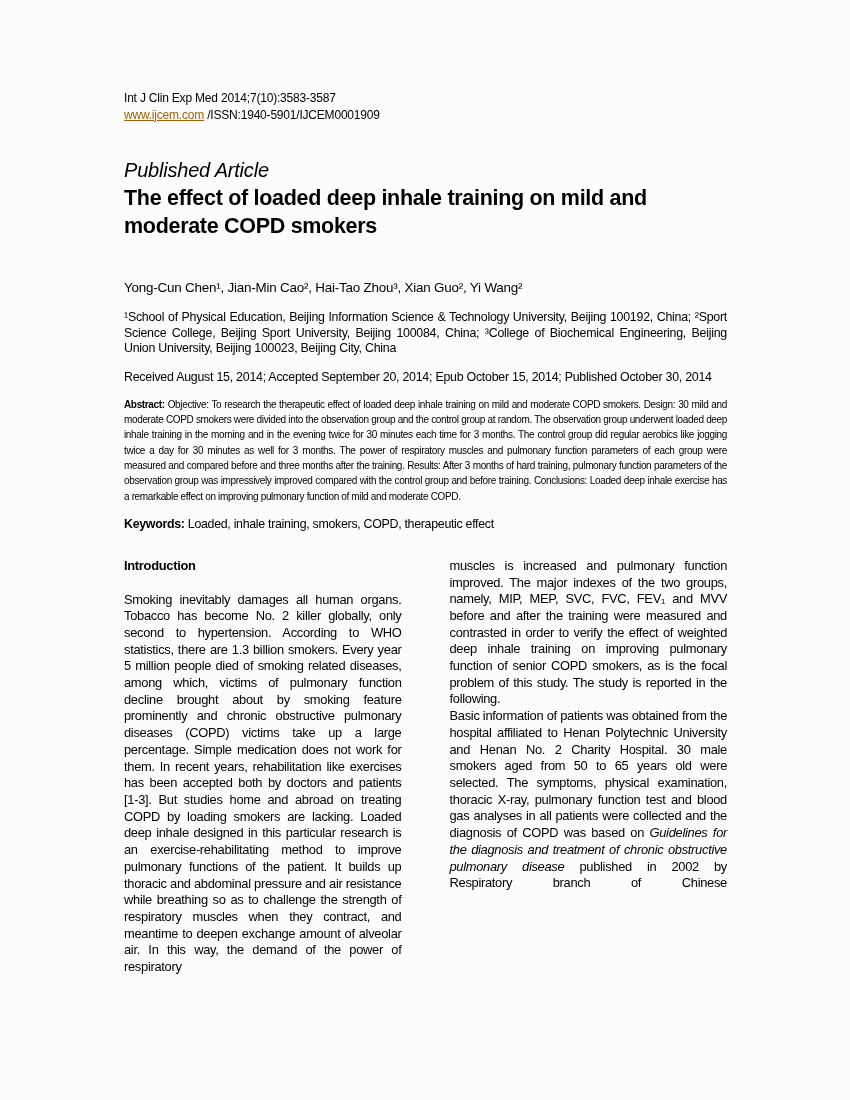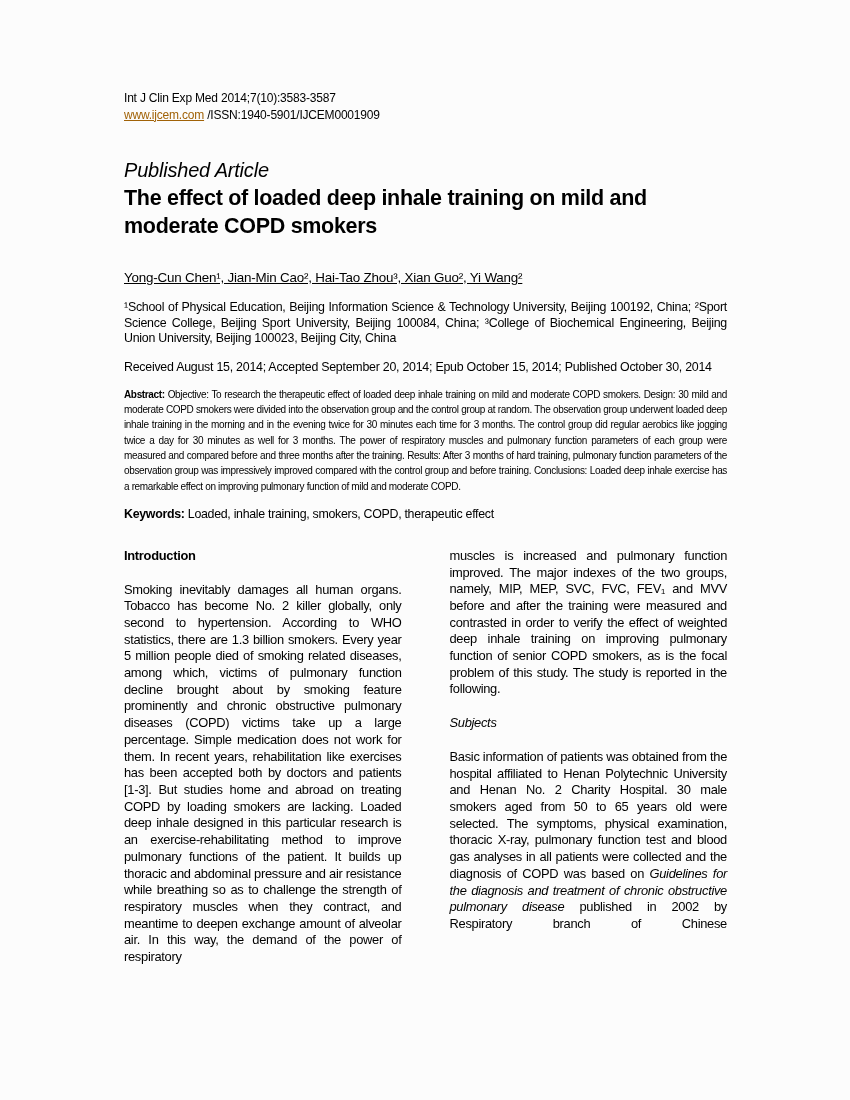--- a/index.html
+++ b/index.html
@@ -24,21 +24,21 @@
     letter-spacing: -0.2px;
   }
   h1.article-title {
     margin: 3px 0 0 0;
     font-size: 21.5px;
     line-height: 27.5px;
     font-weight: 700;
     letter-spacing: -0.3px;
   }
 
-  .authors { margin-top: 30px; font-size: 13.4px; letter-spacing: -0.2px; text-decoration: underline; }
+  .authors { margin-top: 40px; font-size: 13.4px; letter-spacing: -0.2px; }
   .affiliations {
     margin-top: 15px;
     font-size: 12.4px;
     line-height: 15.6px;
     text-align: justify;
     letter-spacing: -0.25px;
   }
   .dates { margin-top: 13px; font-size: 12.4px; letter-spacing: -0.25px; }
 
   .abstract {
@@ -107,19 +107,18 @@
 
     <div class="columns">
 
       <div class="col">
         <h2>Introduction</h2>
         <p class="justify-last">Smoking inevitably damages all human organs. Tobacco has become No. 2 killer globally, only second to hypertension. According to WHO statistics, there are 1.3 billion smokers. Every year 5 million people died of smoking related diseases, among which, victims of pulmonary function decline brought about by smoking feature prominently and chronic obstructive pulmonary diseases (COPD) victims take up a large percentage. Simple medication does not work for them. In recent years, rehabilitation like exercises has been accepted both by doctors and patients [1-3]. But studies home and abroad on treating COPD by loading smokers are lacking. Loaded deep inhale designed in this particular research is an exercise-rehabilitating method to improve pulmonary functions of the patient. It builds up thoracic and abdominal pressure and air resistance while breathing so as to challenge the strength of respiratory muscles when they contract, and meantime to deepen exchange amount of alveolar air. In this way, the demand of the power of respiratory</p>
       </div>
 
       <div class="col">
         <p>muscles is increased and pulmonary function improved. The major indexes of the two groups, namely, MIP, MEP, SVC, FVC, FEV₁ and MVV before and after the training were measured and contrasted in order to verify the effect of weighted deep inhale training on improving pulmonary function of senior COPD smokers, as is the focal problem of this study. The study is reported in the following.</p>
-        <h3>Subjects</h3>
         <p class="justify-last"><span>Basic information of patients was obtained from the hospital affiliated to Henan Polytechnic University and Henan No. 2 Charity Hospital. 30 male smokers aged from 50 to 65 years old were selected. The symptoms, physical examination, thoracic X-ray, pulmonary function test and blood gas analyses in all patients were collected and the diagnosis of COPD was based on </span><span class="italic">Guidelines for the diagnosis and treatment of chronic obstructive pulmonary disease</span><span> published in 2002 by Respiratory branch of Chinese</span></p>
       </div>
 
     </div>
   </div>
 </div>
 
 </body></html>

